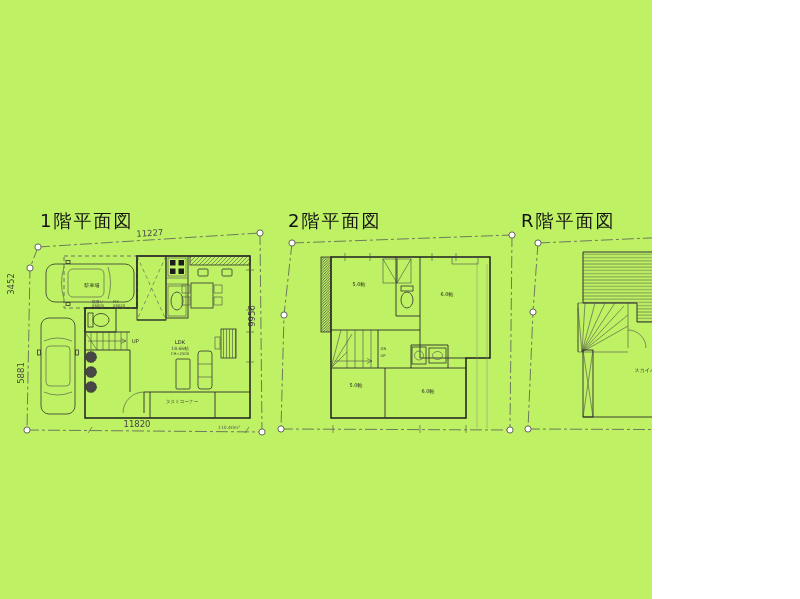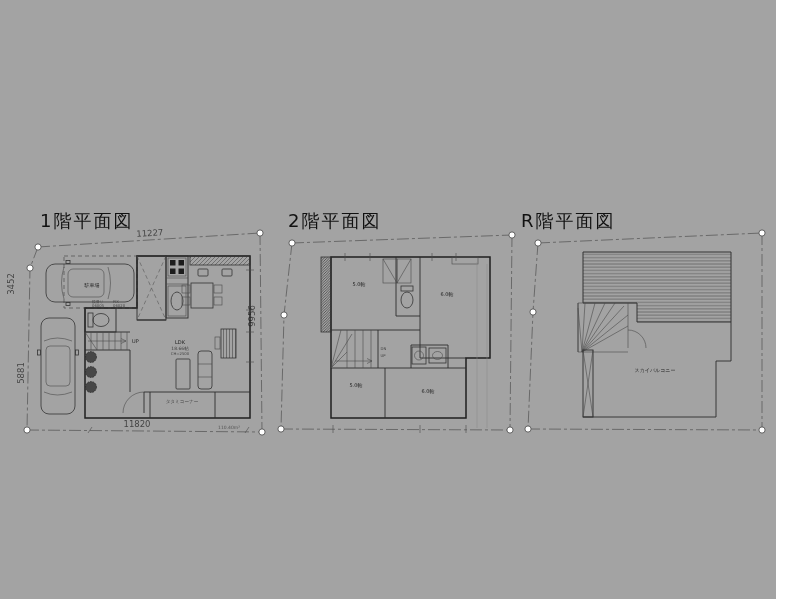--- a/index.html
+++ b/index.html
@@ -1,16 +1,16 @@
 <!DOCTYPE html>
 <html><head>
 <meta charset="utf-8">
 <style>
   html,body{margin:0;padding:0;background:#fff;}
-  #stage{position:relative;width:776px;height:599px;background:#a3a3a3;overflow:hidden;
+  #stage{position:relative;width:652px;height:599px;background:#bef264;overflow:hidden;
          font-family:"DejaVu Sans","Liberation Sans",sans-serif;}
   svg{display:block;}
   .site{fill:none;stroke:#5a5a5a;stroke-width:.8;stroke-dasharray:12 3 3 3;}
   .bm{fill:#fff;stroke:#555;stroke-width:.9;}
   .w1{fill:none;stroke:#1f1f1f;stroke-width:1.5;}
   .w2{fill:none;stroke:#2e2e2e;stroke-width:.9;}
   .thin{fill:none;stroke:#4a4a4a;stroke-width:.6;}
   .fix{fill:none;stroke:#333;stroke-width:.8;}
   .dash{fill:none;stroke:#555;stroke-width:.8;stroke-dasharray:4 3;}
   .title{font-size:18px;fill:#111;letter-spacing:2px;}

